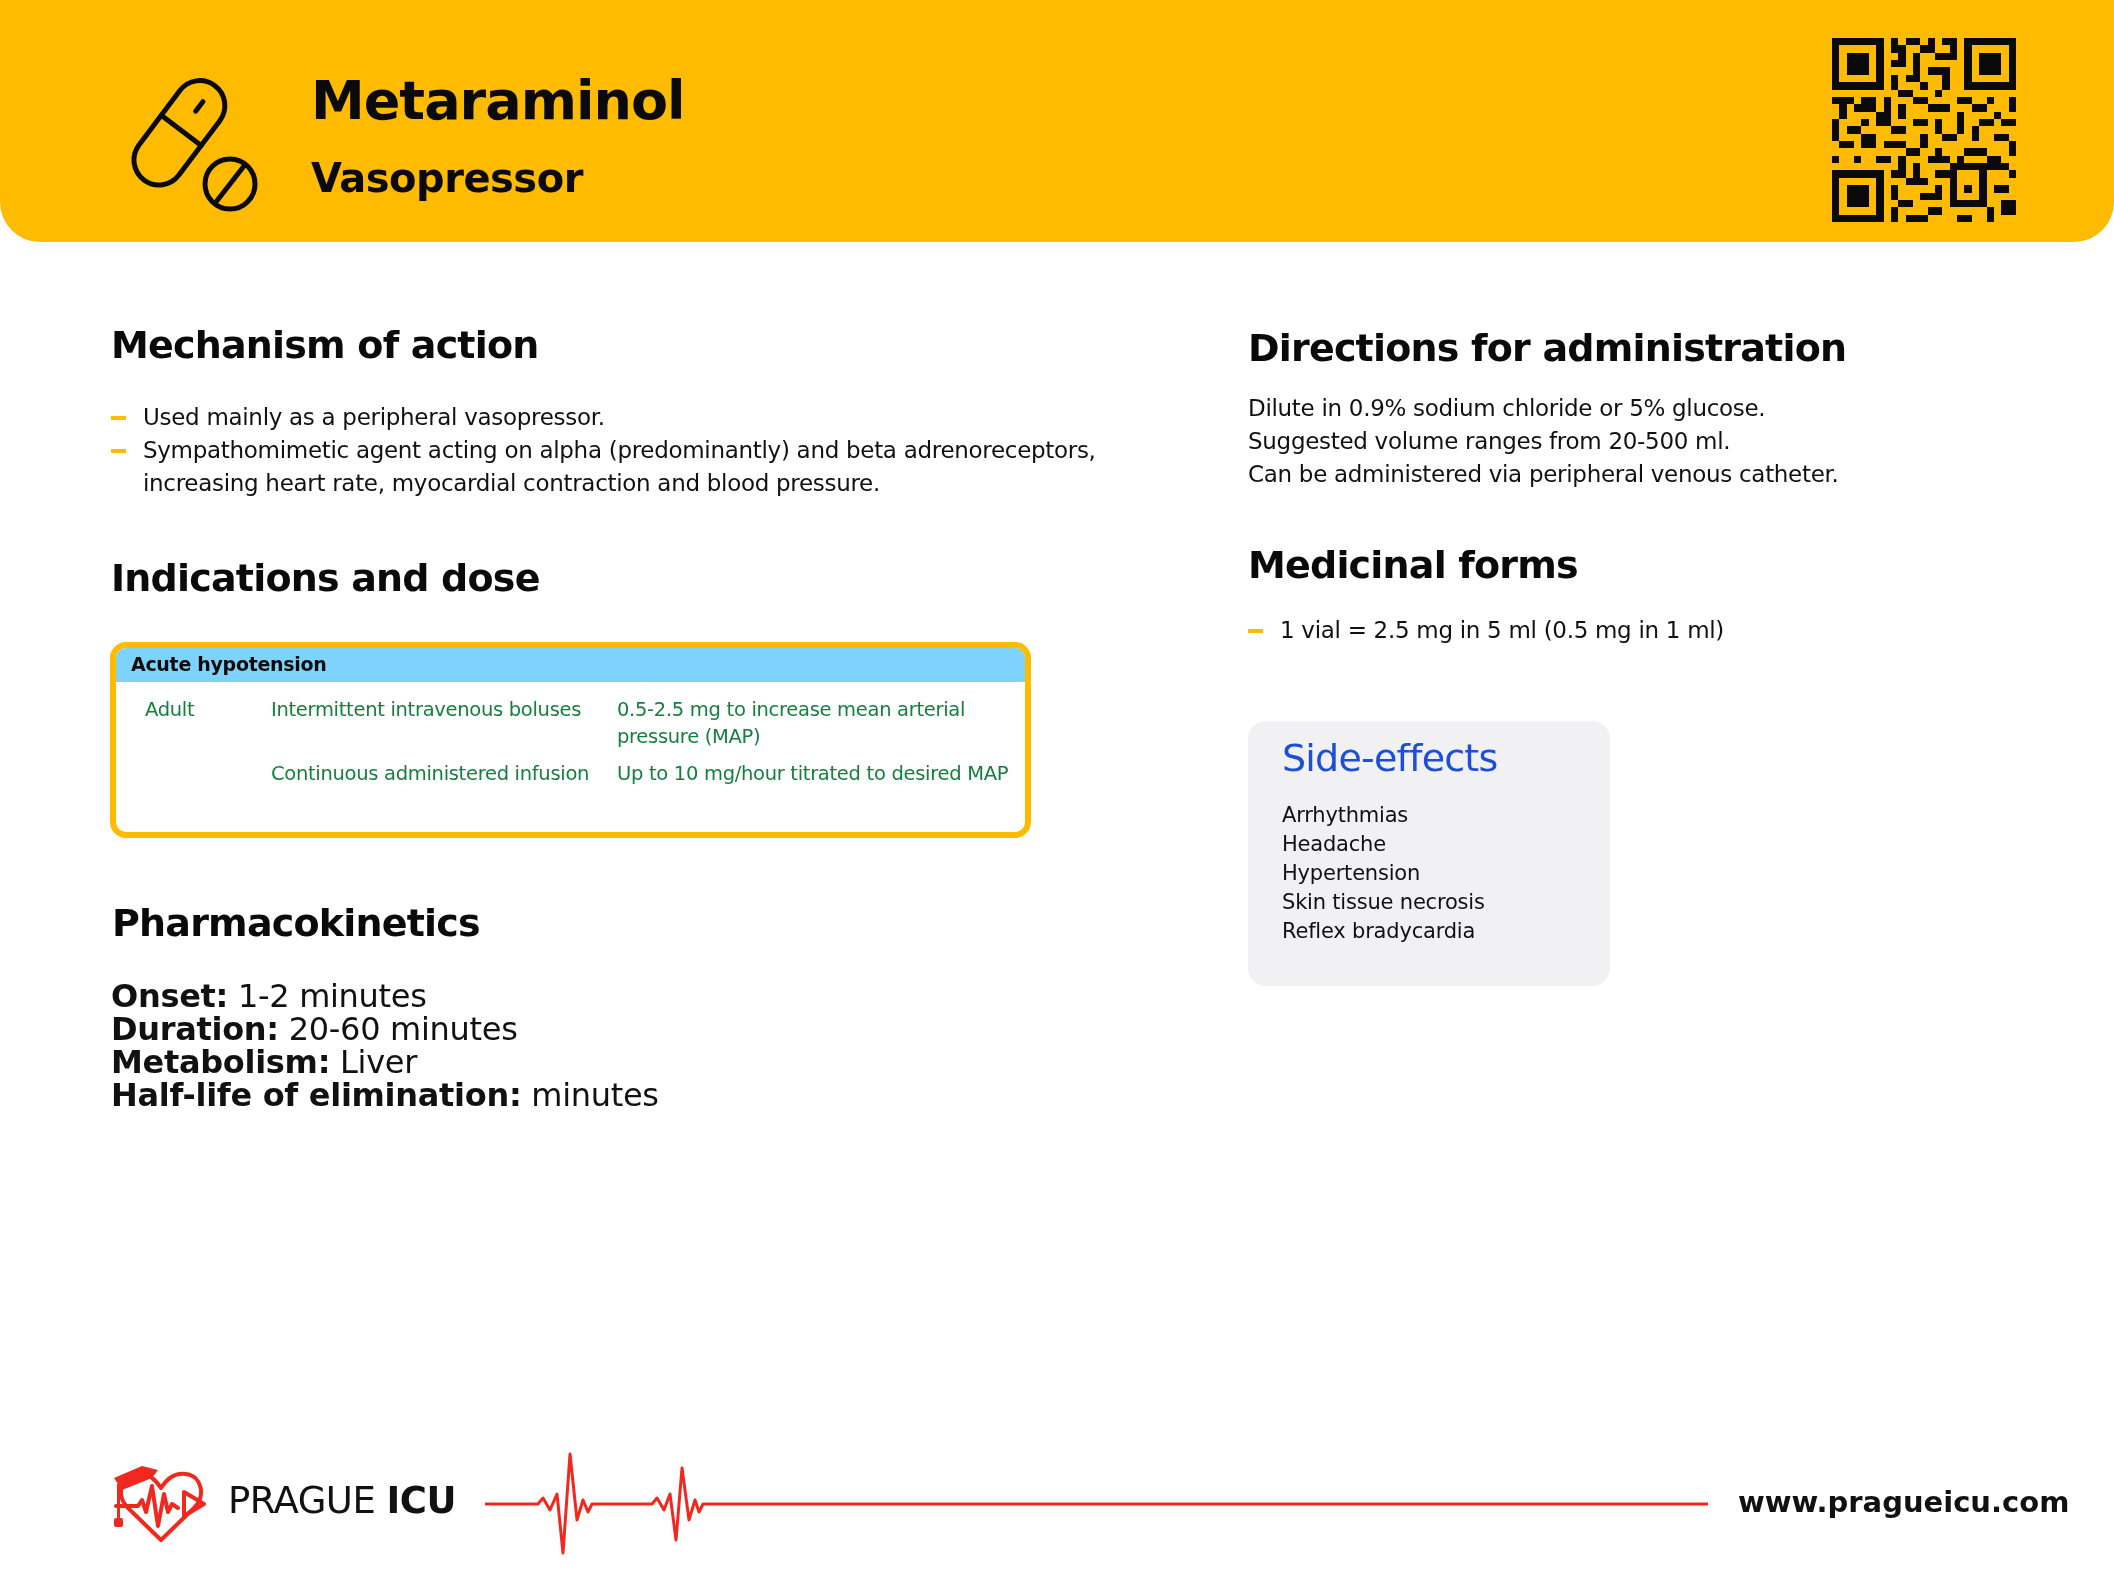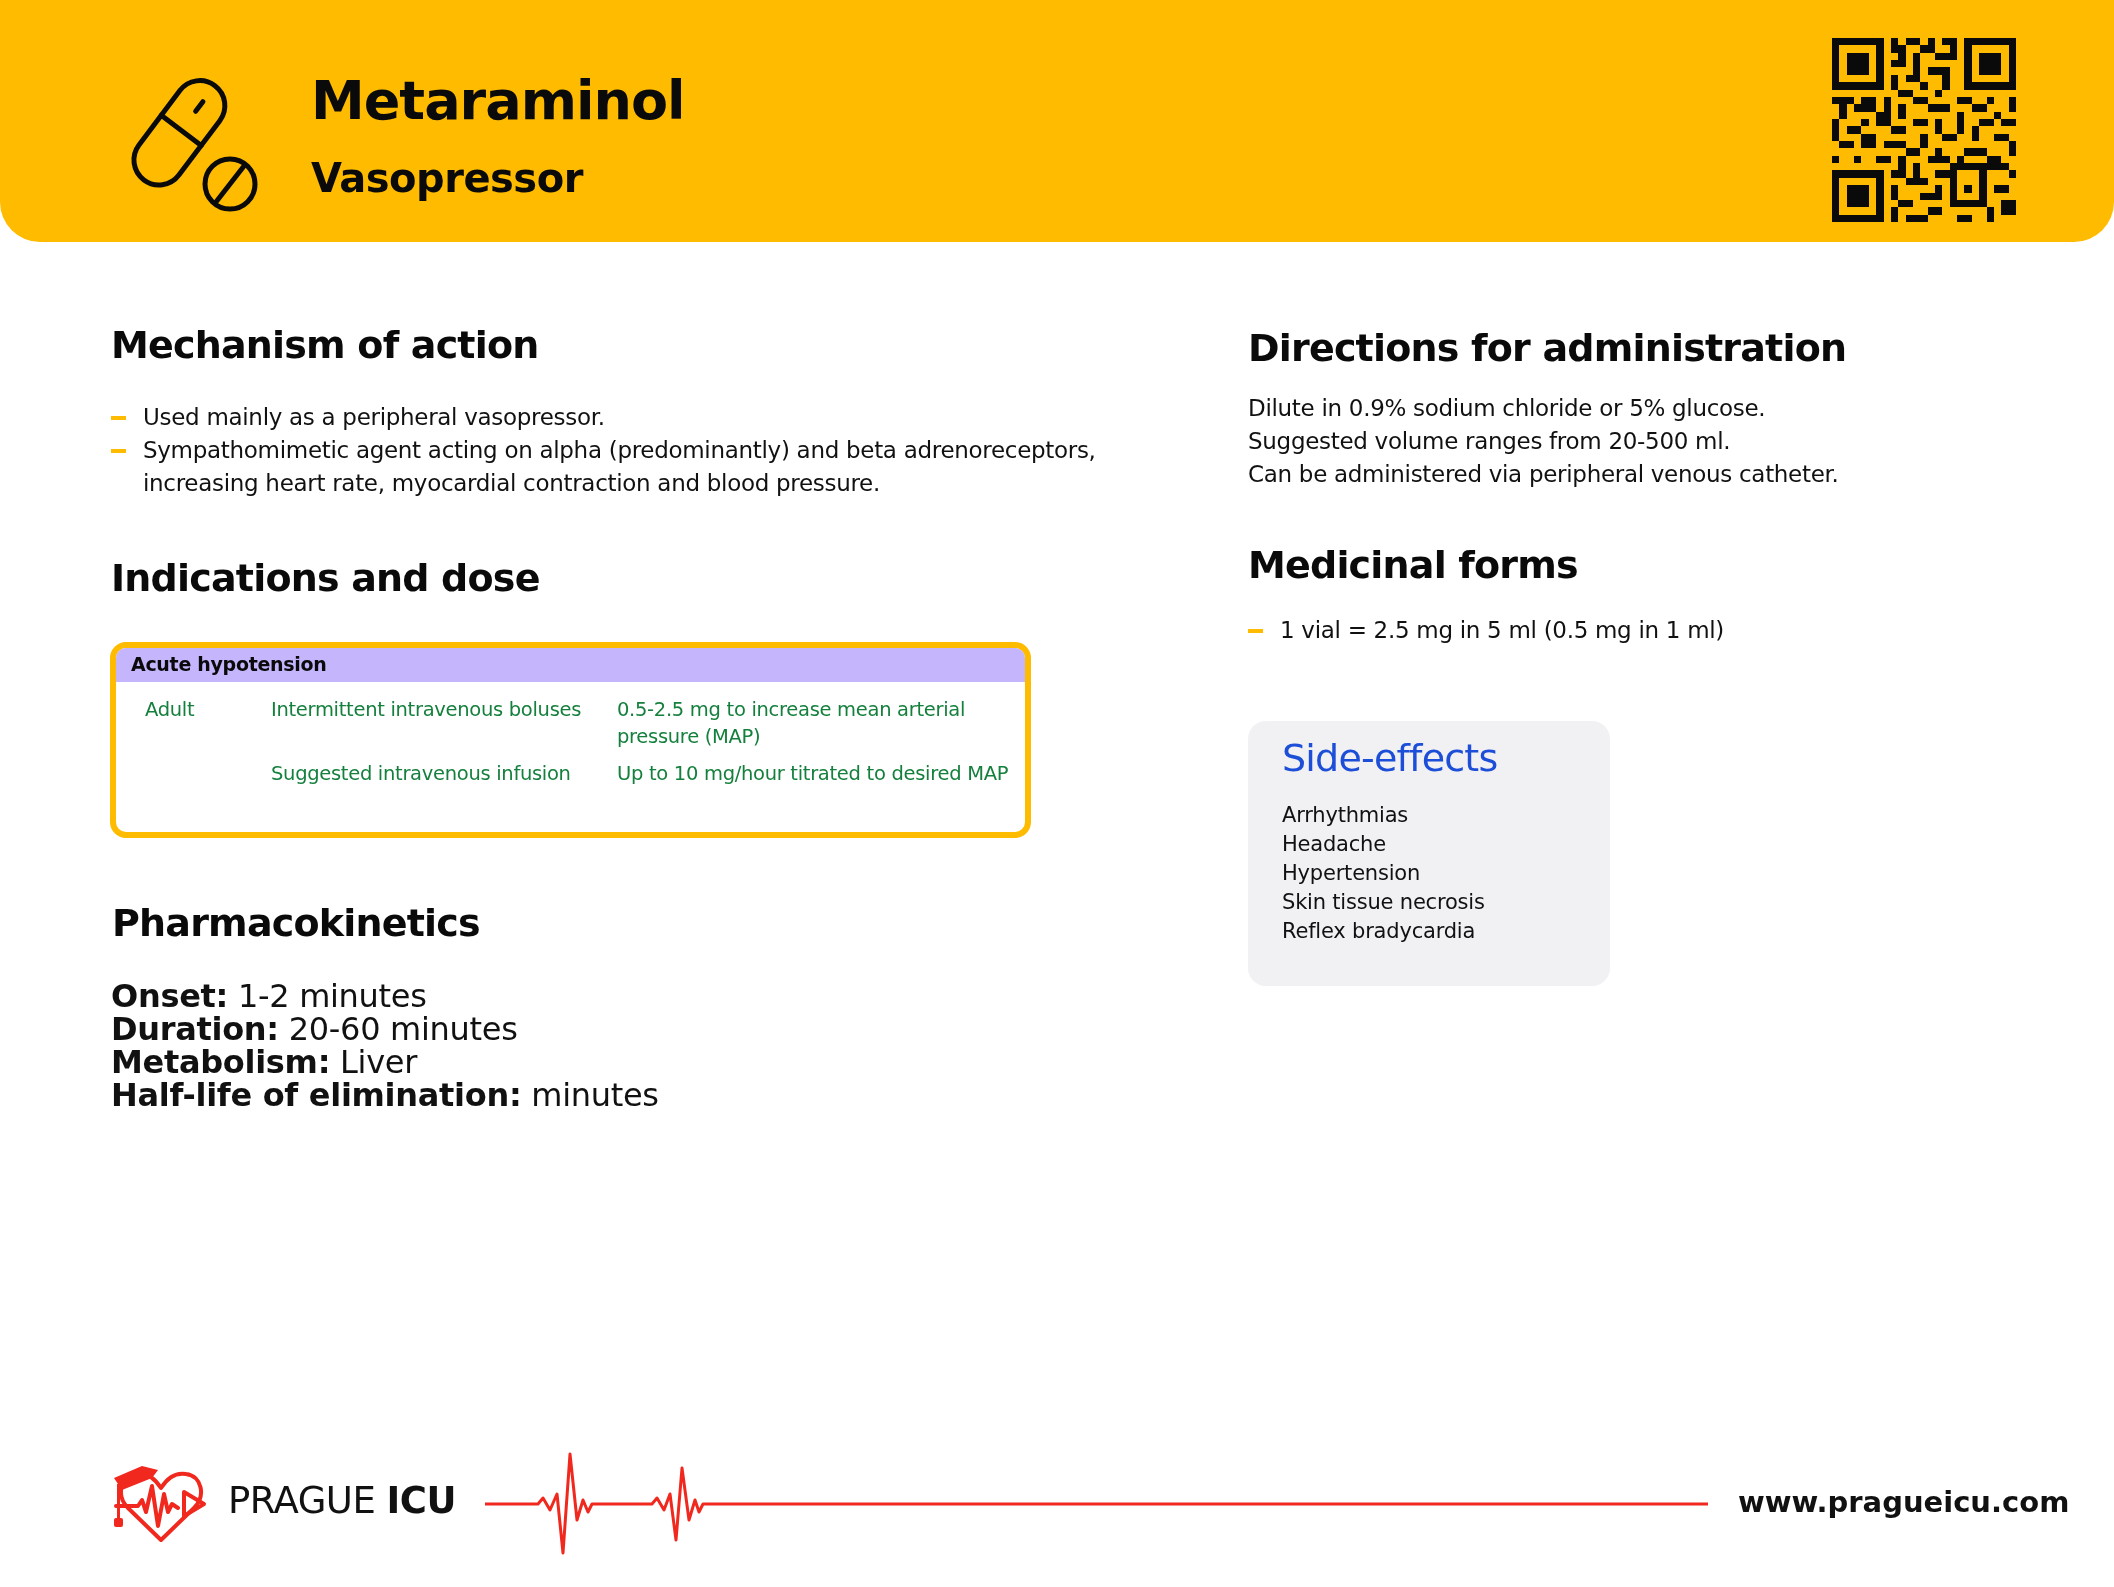--- a/index.html
+++ b/index.html
@@ -30,21 +30,21 @@
   .bullet-list li { position: relative; padding-left: 32px; }
   .bullet-list li .dash {
     position: absolute; left: 0; top: 15px; width: 15px; height: 4px; background: #FFBB00;
   }
 
   .dose-box {
     position: absolute; left: 110px; top: 642px; width: 921px; height: 196px;
     border: 6px solid #FFBB00; border-radius: 16px; background: #fff; overflow: hidden;
   }
   .dose-box-header {
-    height: 34px; background: #c4b5fd; padding-left: 15px;
+    height: 34px; background: #7dd3fc; padding-left: 15px;
     font-size: 19px; font-weight: bold; line-height: 32px; color: #0a0a0a; letter-spacing: -0.3px;
   }
   .dose-cell { position: absolute; font-size: 19.5px; line-height: 27px; color: #15803d; letter-spacing: -0.3px; }
 
   .pk-block { position: absolute; left: 111px; top: 980px; }
   .pk-row { font-size: 32px; line-height: 33px; white-space: nowrap; letter-spacing: -0.3px; }
   .pk-row b { font-weight: bold; }
 
   .side-box {
     position: absolute; left: 1248px; top: 721px; width: 362px; height: 265px;
@@ -182,21 +182,21 @@
   <li><span>increasing heart rate, myocardial contraction and blood pressure.</span></li>
 </ul>
 
 <div class="section-title" style="left:111px; top:553px;">Indications and dose</div>
 <div class="dose-box">
   <div class="dose-box-header">Acute hypotension</div>
   <div class="dose-cell" style="left:29px; top:48px;">Adult</div>
   <div class="dose-cell" style="left:155px; top:48px;">Intermittent intravenous boluses</div>
   <div class="dose-cell" style="left:501px; top:48px;">0.5-2.5 mg to increase mean arterial</div>
   <div class="dose-cell" style="left:501px; top:75px;">pressure (MAP)</div>
-  <div class="dose-cell" style="left:155px; top:112px;">Suggested intravenous infusion</div>
+  <div class="dose-cell" style="left:155px; top:112px;">Continuous administered infusion</div>
   <div class="dose-cell" style="left:501px; top:112px;">Up to 10 mg/hour titrated to desired MAP</div>
 </div>
 
 <div class="section-title" style="left:112px; top:898px;">Pharmacokinetics</div>
 <div class="pk-block">
   <div class="pk-row"><b>Onset:</b><span> 1-2 minutes</span></div>
   <div class="pk-row"><b>Duration:</b><span> 20-60 minutes</span></div>
   <div class="pk-row"><b>Metabolism:</b><span> Liver</span></div>
   <div class="pk-row"><b>Half-life of elimination:</b><span> minutes</span></div>
 </div>

